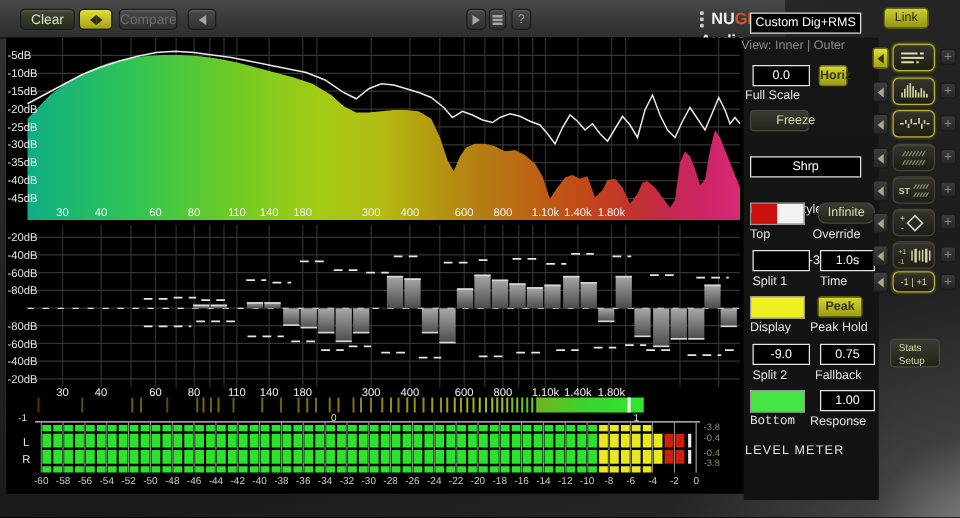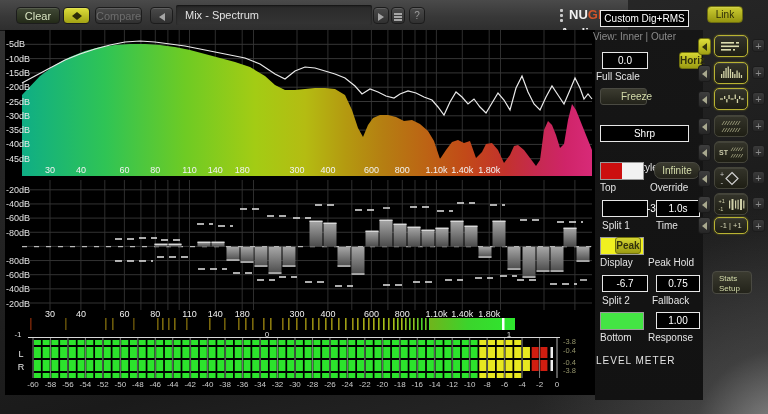--- a/index.html
+++ b/index.html
@@ -74,21 +74,20 @@
 </head>
 <body>
 
 <div id="app">
 
   <div id="topbar">
     <div class="tbtn" id="clear-btn">Clear</div>
     <div class="tbtn" id="swap-btn"><span class="tri-l"></span><span class="tri-r"></span></div>
     <div class="tbtn" id="compare-btn">Compare</div>
     <div class="tbtn" id="prev-btn"><span class="tri-l"></span></div>
-    <div id="preset-box">Mix - Spectrum</div>
     <div class="tbtn" id="next-btn"><span class="tri-r"></span></div>
     <div class="tbtn" id="list-btn"><span class="list-glyph"></span></div>
     <div class="tbtn" id="help-btn">?</div>
     <div id="brand"><span class="dots"></span><span>NU</span><span class="gen">GEN</span><span class="suffix"> Audio Visualizer</span></div>
     <div class="tbtn" id="link-btn">Link</div>
   </div>
 
   <div id="graphs">
     <svg id="graph-svg" width="590" height="365" viewBox="0 0 590 365">
         <defs>
@@ -687,50 +686,50 @@
           <text x="558" y="343" font-size="7.5" fill="#93936a" text-anchor="start" font-family="Liberation Sans, sans-serif">-3.8</text>
         </g>
       </svg>
   </div>
 
   <div id="rpanel"></div>
 
   <div class="vbox" style="left:600px;top:10px;width:89px;height:17px;">Custom Dig+RMS</div>
   <div class="plabel dim" style="left:593px;top:31px;width:108px;">View: Inner | Outer</div>
   <div class="vbox" style="left:602px;top:52px;width:46px;height:17px;">0.0</div>
-  <div class="ybtn" style="left:655px;top:52px;width:23px;margin-left:24px;">Horiz</div>
+  <div class="ybtn" style="left:655px;top:52px;width:23px;">Horiz</div>
   <div class="plabel" style="left:596px;top:71px;width:58px;text-align:left;">Full Scale</div>
   <div class="dbtn" style="left:600px;top:88px;width:47px;padding-left:20px;">Freeze</div>
 
   <div class="vbox" style="left:600px;top:125px;width:89px;height:17px;">Shrp</div>
   <div class="plabel" style="left:600px;top:145px;width:89px;margin-top:17px;">Display Style</div>
 
   <div class="swatch" style="left:600px;top:162px;background:linear-gradient(90deg,#cc0f0f 0 50%,#f2f2f2 50% 100%);"></div>
   <div class="dbtn" style="left:654px;top:162px;width:46px;border-radius:7px;">Infinite</div>
   <div class="plabel" style="left:600px;top:182px;width:44px;">Top</div>
   <div class="plabel" style="left:650px;top:182px;width:54px;">Override</div>
 
   <div class="vbox" style="left:602px;top:200px;width:22px;height:17px;padding-left:44px;">-3.0</div>
   <div class="vbox" style="left:656px;top:200px;width:44px;height:17px;">1.0s</div>
   <div class="plabel" style="left:602px;top:220px;width:46px;">Split 1</div>
   <div class="plabel" style="left:656px;top:220px;width:44px;">Time</div>
 
   <div class="swatch" style="left:600px;top:237px;background:#f0f020;"></div>
-  <div class="ybtn" style="left:615px;top:237px;width:26px;">Peak</div>
+  <div class="ybtn" style="left:654px;top:237px;width:36px;">Peak</div>
   <div class="plabel" style="left:600px;top:257px;width:44px;">Display</div>
   <div class="plabel" style="left:648px;top:257px;width:56px;">Peak Hold</div>
 
-  <div class="vbox" style="left:602px;top:275px;width:46px;height:17px;">-6.7</div>
+  <div class="vbox" style="left:602px;top:275px;width:46px;height:17px;">-9.0</div>
   <div class="vbox" style="left:656px;top:275px;width:44px;height:17px;">0.75</div>
   <div class="plabel" style="left:602px;top:295px;width:46px;">Split 2</div>
   <div class="plabel" style="left:652px;top:295px;width:50px;">Fallback</div>
 
   <div class="swatch" style="left:600px;top:312px;background:#44e544;"></div>
   <div class="vbox" style="left:656px;top:312px;width:44px;height:17px;">1.00</div>
-  <div class="plabel" style="left:600px;top:332px;width:44px;">Bottom</div>
+  <div class="plabel" style="left:600px;top:332px;width:44px;font-family:Liberation Mono, monospace;">Bottom</div>
   <div class="plabel" style="left:648px;top:332px;width:58px;">Response</div>
   <div class="plabel" style="left:596px;top:355px;width:100px;letter-spacing:1px;">LEVEL METER</div>
 
   <div class="mode-row" style="top:35px;">
     <div class="arrow-btn active">
         <span class="tri-l"></span>
       </div>
     <button class="mode-btn active">
       <svg width="32" height="20" viewBox="0 0 32 20">
         <g fill="#dcdcae">

